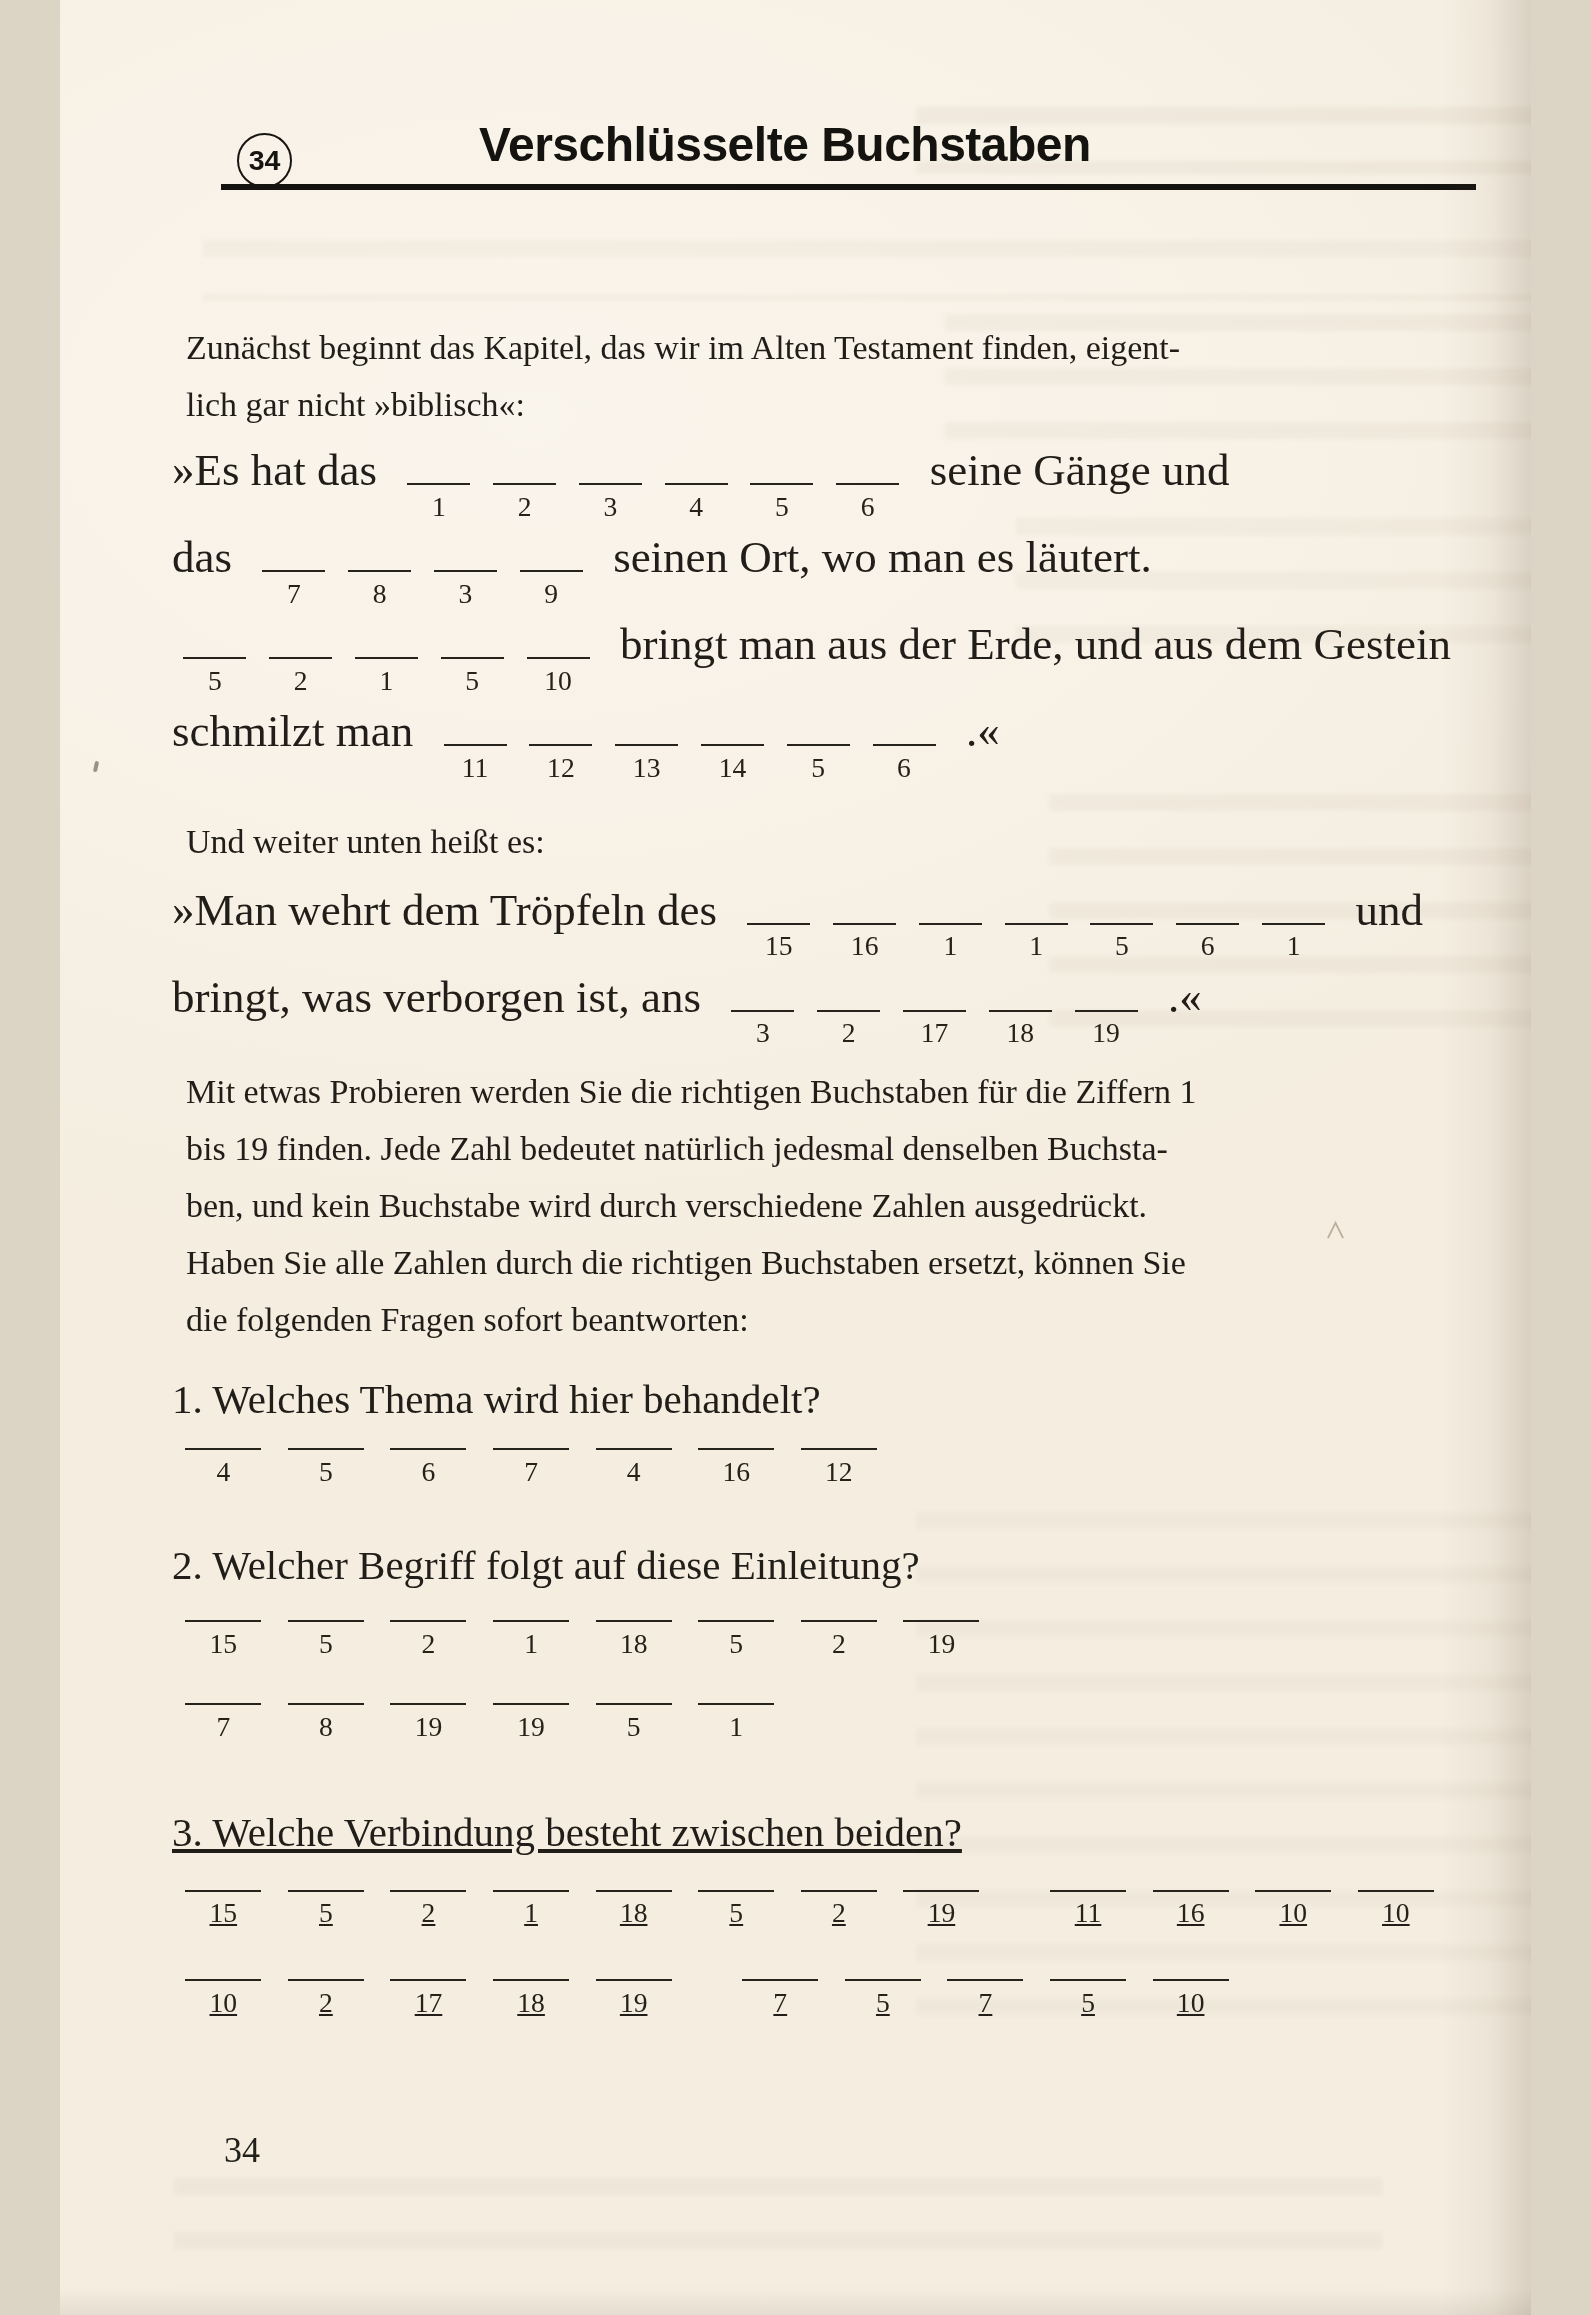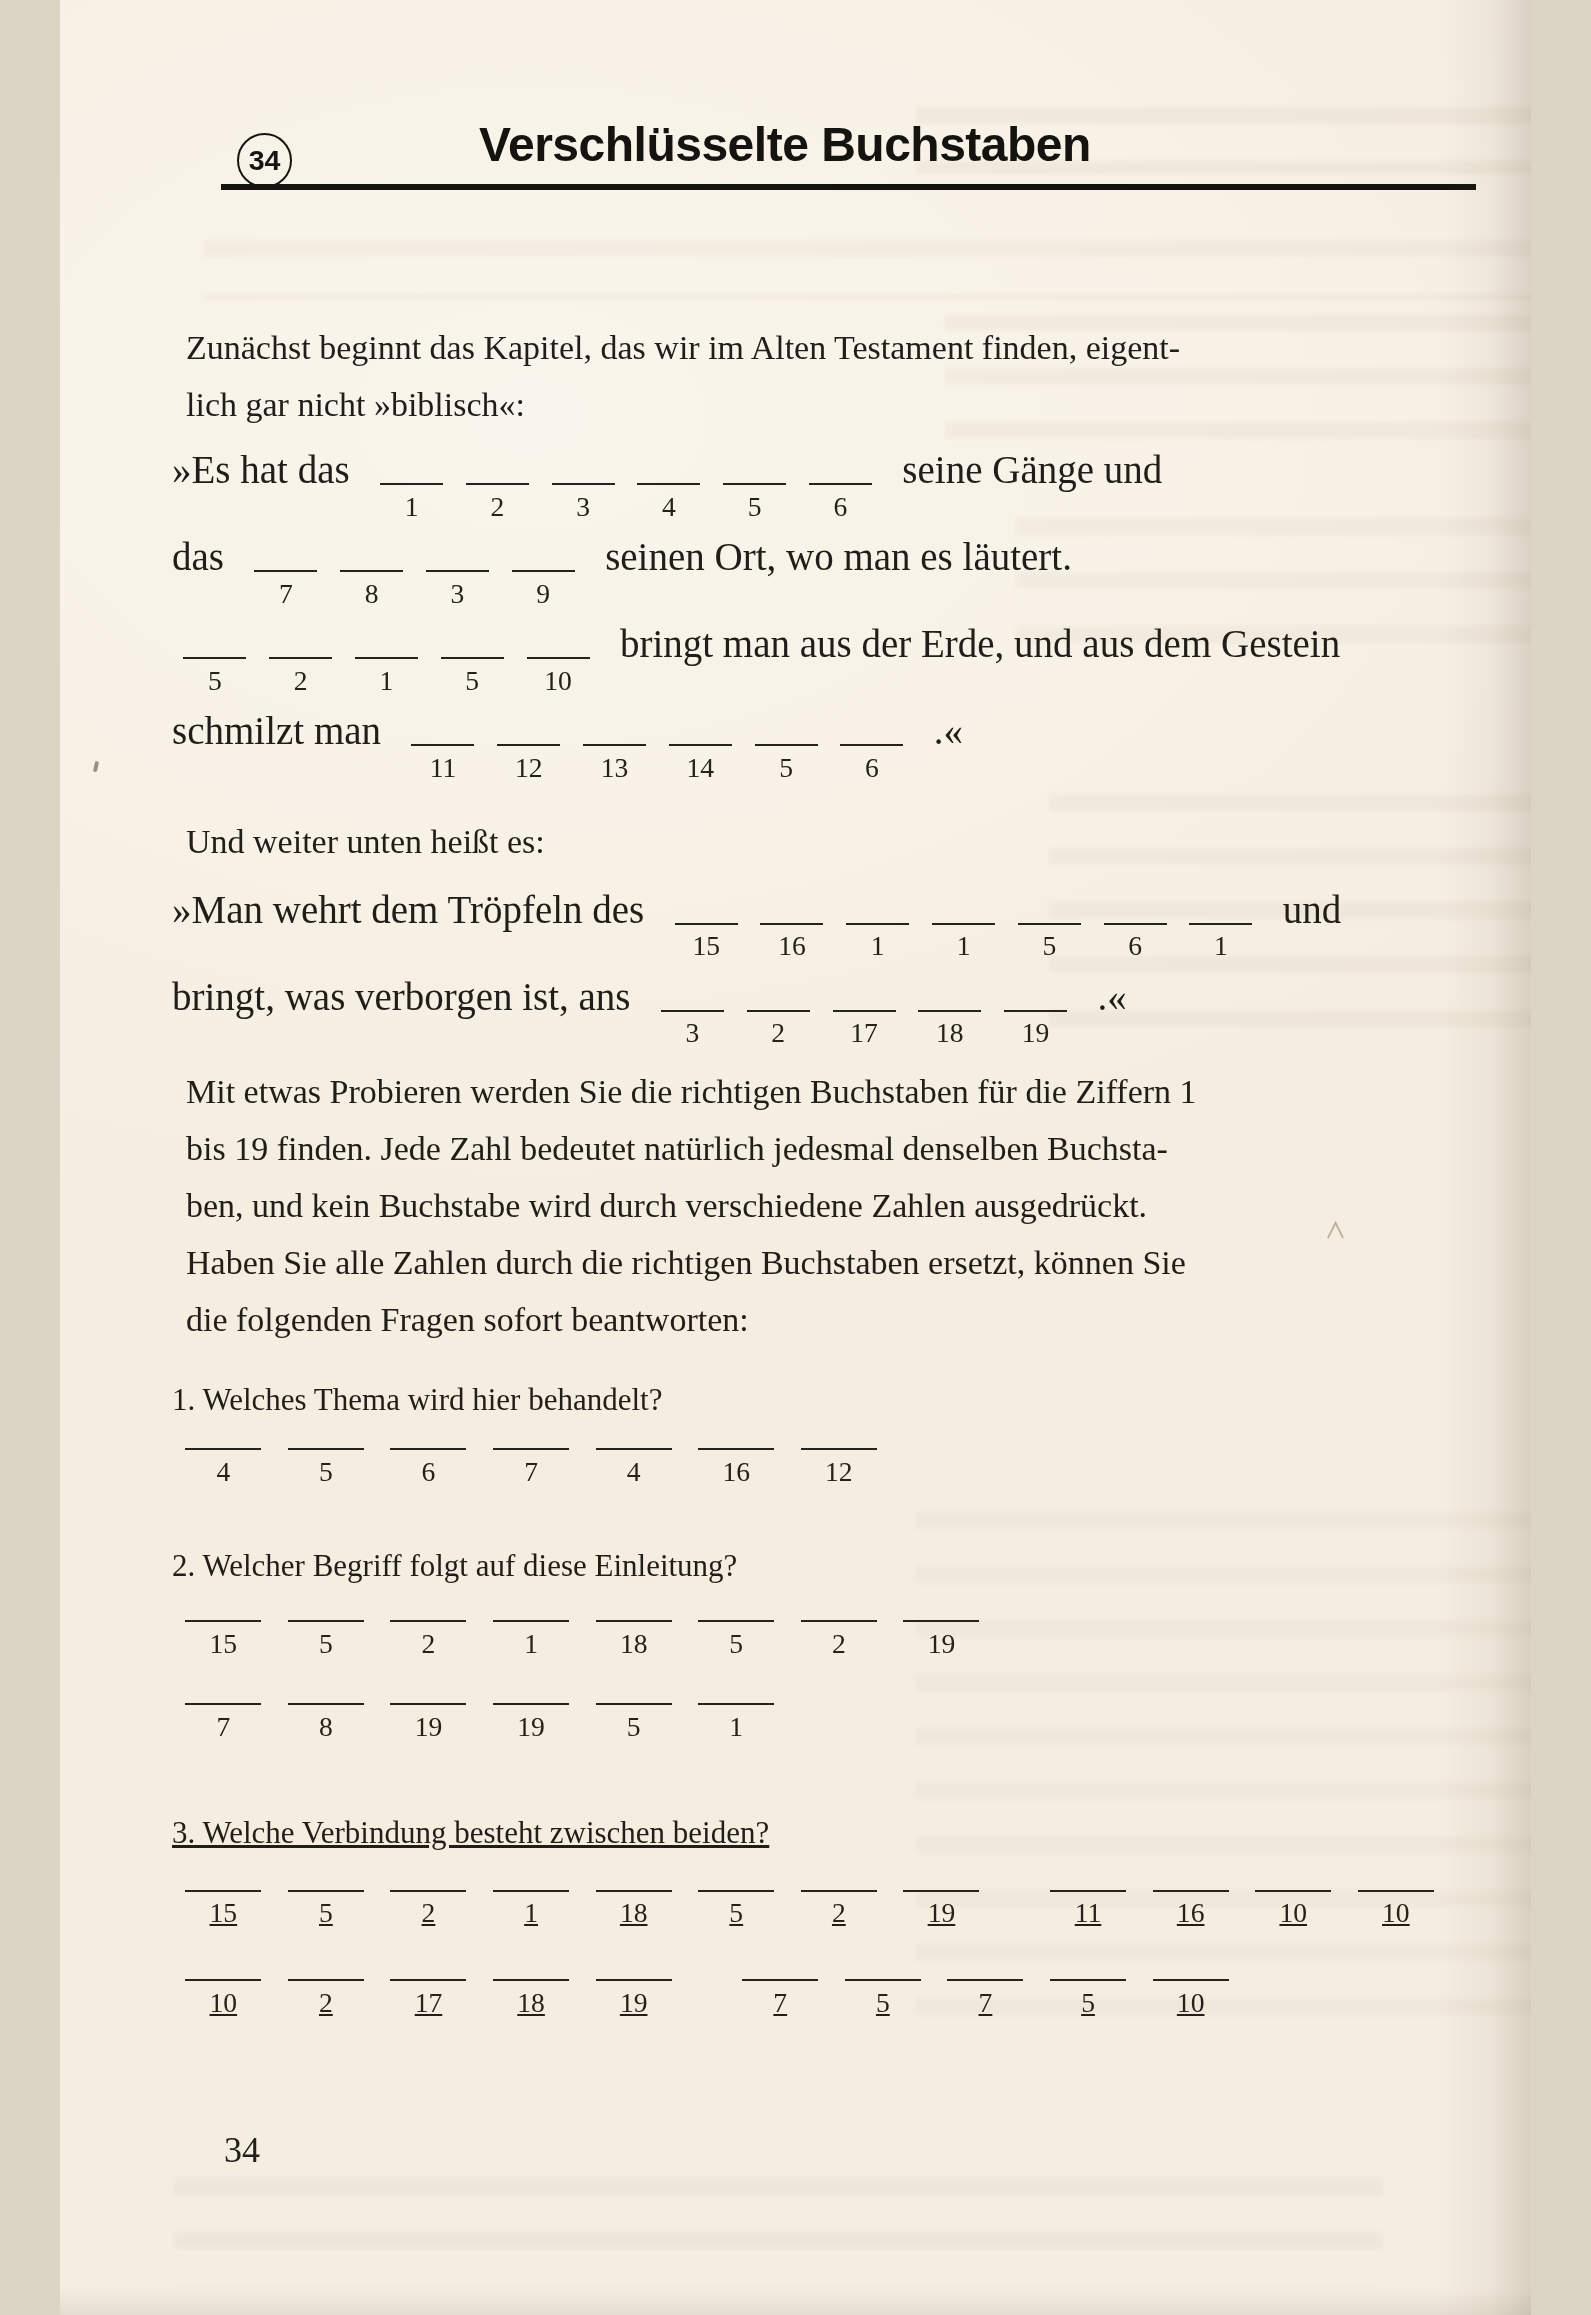--- a/index.html
+++ b/index.html
@@ -44,29 +44,29 @@
   
   .para{white-space:pre-line;font-size:34px;line-height:57px;margin:14px;}
   .intro{margin-top:129px;}
   .interlude{margin-top:28.5px;}
   .explanation{margin-top:13.3px;}
 
   
   .quote{margin-top:5.7px;}
   .quote2{margin-top:17px;}
   .puzzle-line{display:flex;align-items:flex-start;column-gap:19px;margin-bottom:11.4px;}
-  .qtext{font-size:39px;line-height:46px;white-space:nowrap;}
+  .qtext{font-size:45px;line-height:46px;white-space:nowrap;}
   .blank-group{display:inline-flex;}
   .blank-group + .blank-group{margin-left:25px;}
   .blank{display:inline-flex;flex-direction:column;align-items:center;width:63px;margin:0 11.4px;}
   .blank-line{width:100%;height:36px;border-bottom:2.9px solid #26221c;}
   .blank-num{margin-top:5.7px;font-size:27.6px;line-height:32px;color:#262219;}
 
   
-  .q-label{font-size:31px;line-height:49px;margin:0;}
+  .q-label{font-size:41px;line-height:49px;margin:0;}
   .q1{margin-top:27px;} .q2{margin-top:53px;} .q3{margin-top:65px;text-decoration:underline;}
   .q-row{margin-bottom:0;}
   .q-row .blank{width:76px;margin:0 13.3px;}
   .q-row .blank-line{height:9.5px;}
   .q1 .q-row{margin-top:15px;}
   .q2 .q-row-1{margin-top:21px;} .q2 .q-row-2{margin-top:34px;}
   .q3 .q-row-1{margin-top:23px;} .q3 .q-row-2{margin-top:40px;}
 
   
   .page-number{position:absolute;left:164px;top:2129px;font-size:36px;color:#22201b;}

